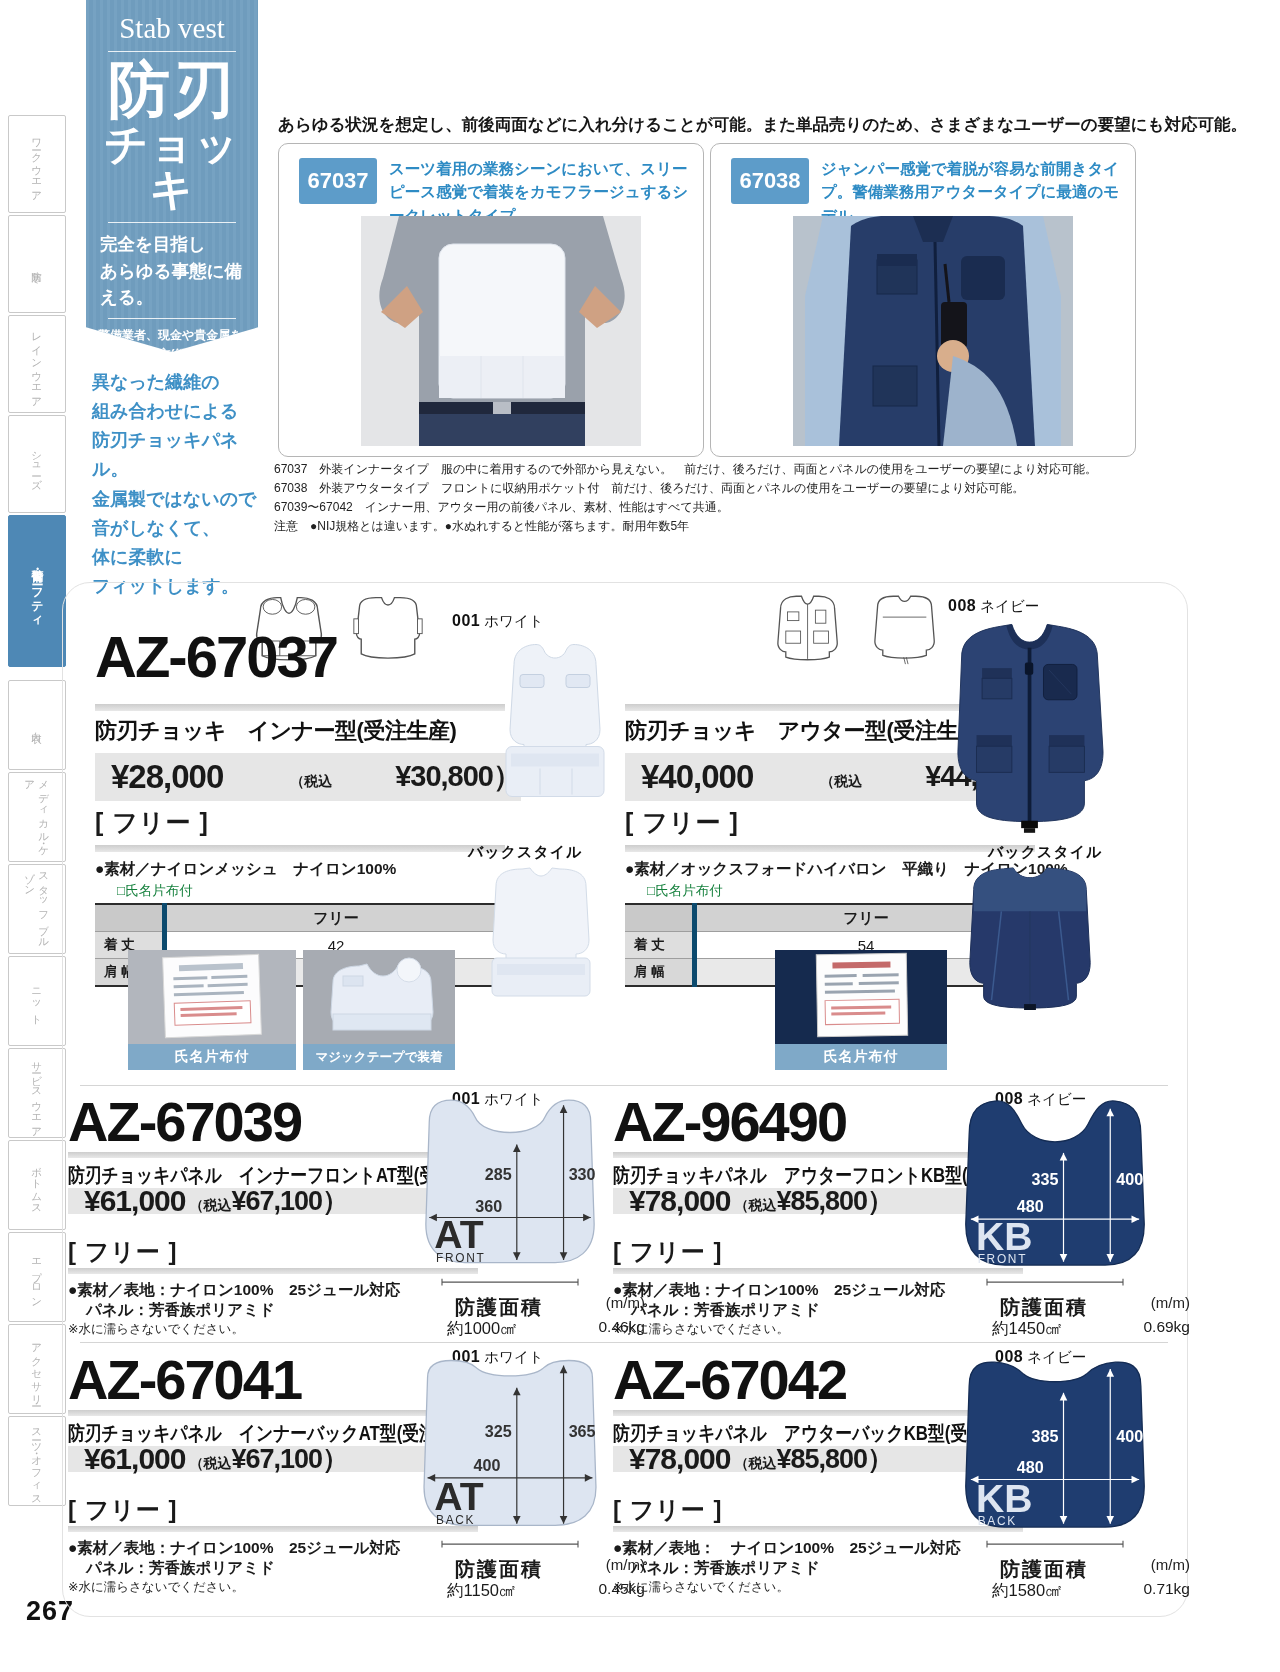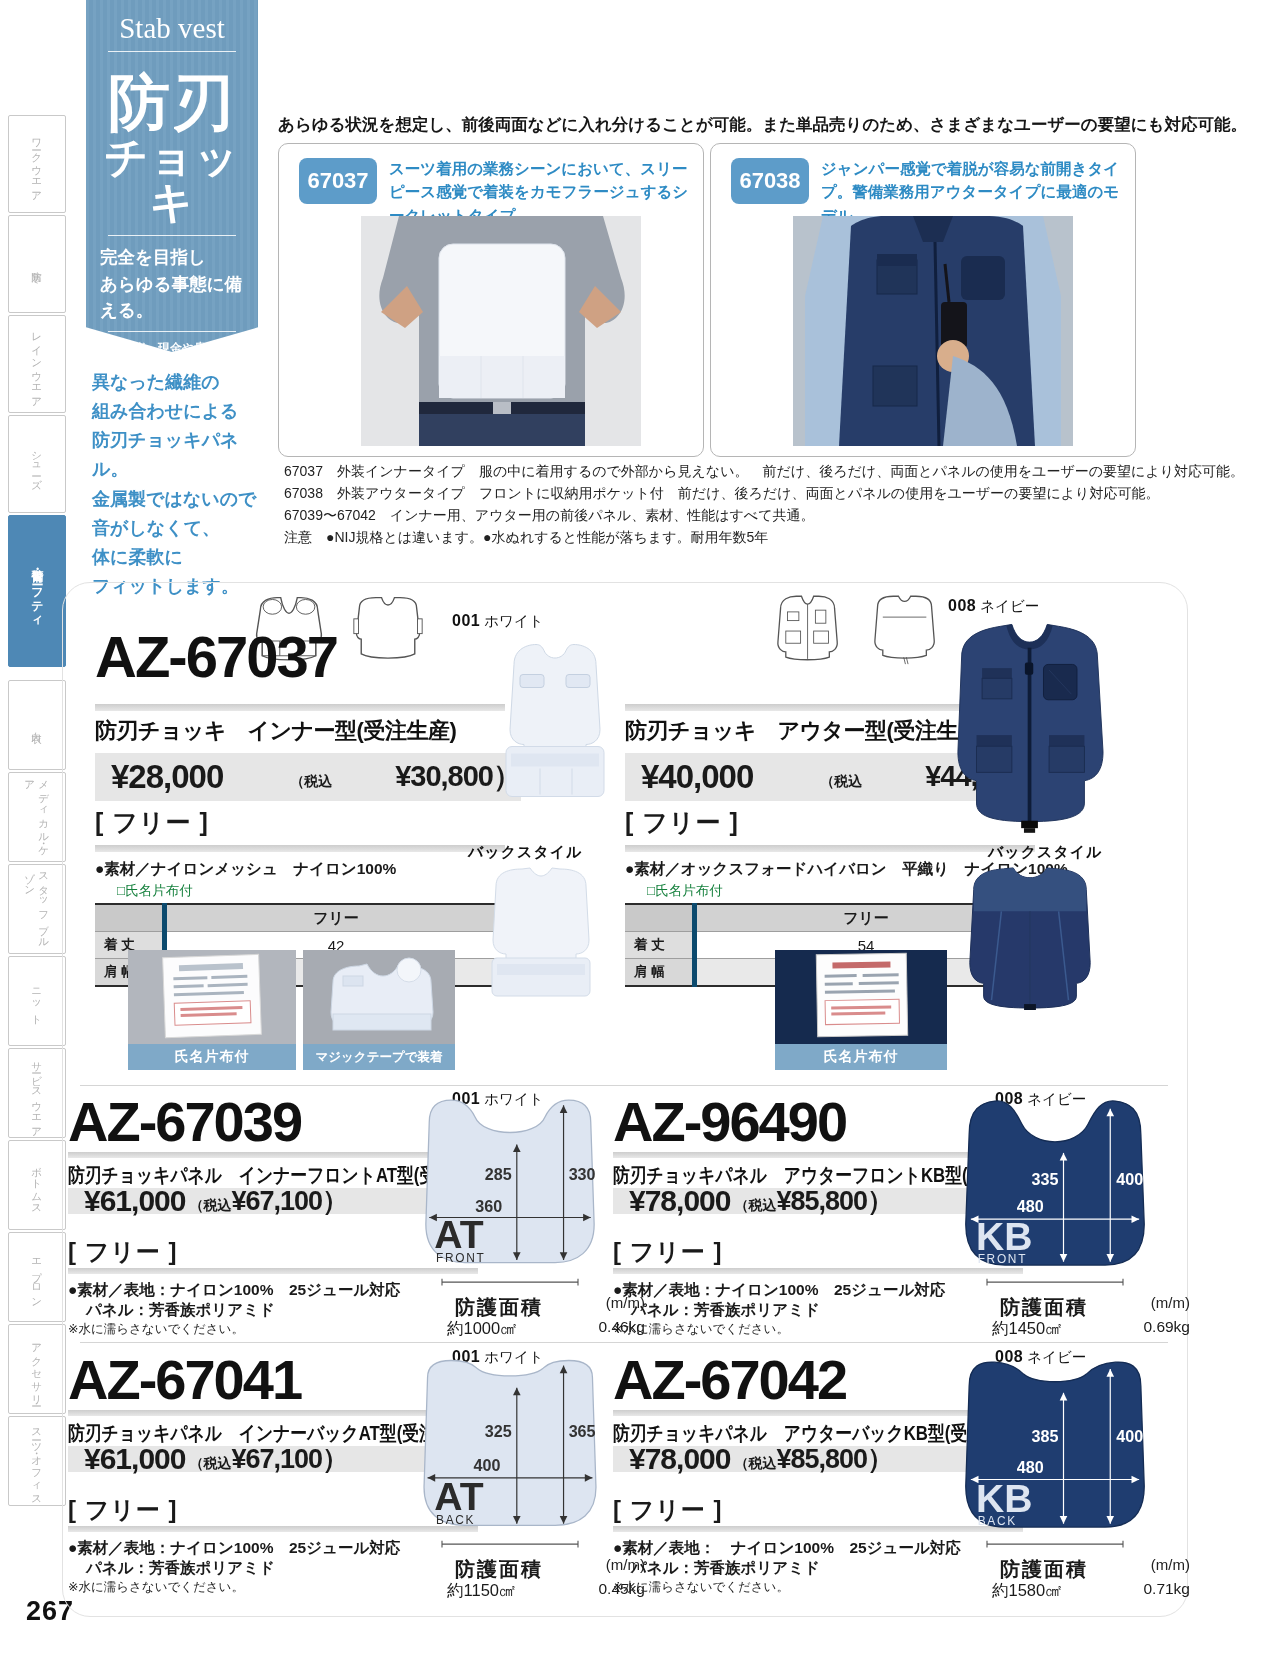--- a/index.html
+++ b/index.html
@@ -11,33 +11,33 @@
     display:flex;align-items:center;justify-content:center;writing-mode:vertical-rl;
     font-size:10.5px;color:#b3b3b3;letter-spacing:1px;background:#fff;}
   .tab.active{background:#4e88b5;border-color:#4e88b5;color:#fff;font-weight:bold;font-size:12px;}
   .pagenum{position:absolute;left:26px;top:1596px;font-size:27px;font-weight:bold;letter-spacing:1px;color:#111;}
   
   .banner{position:absolute;left:86px;top:0;width:172px;height:352px;
     background:repeating-linear-gradient(90deg,#76a2c2 0 3px,#6f9cbd 3px 7px);
     clip-path:polygon(0 0,100% 0,100% 93%,50% 100%,0 93%);color:#fff;text-align:center;}
   .banner .en{font-family:"Liberation Serif","DejaVu Serif",serif;font-size:29px;margin-top:12px;}
   .banner .hr{border-top:1px solid rgba(255,255,255,.85);width:128px;margin:6px auto 0;}
-  .banner .t1{font-size:62px;font-weight:bold;line-height:1.05;margin-top:18px;letter-spacing:2px;}
+  .banner .t1{font-size:62px;font-weight:bold;line-height:1.05;margin-top:5px;letter-spacing:2px;}
   .banner .t2{font-size:43px;font-weight:bold;line-height:1.05;letter-spacing:1px;}
   .banner .sl{font-size:17.5px;font-weight:bold;line-height:1.5;margin-top:8px;text-align:left;padding-left:14px;}
   .banner .ds{font-size:12px;font-weight:bold;line-height:1.55;margin-top:7px;text-align:left;padding:0 12px;}
   .bnote{position:absolute;left:92px;top:368px;width:180px;color:#3e90c6;font-size:18px;
     font-weight:bold;line-height:1.62;white-space:pre-line;}
   
   .intro{position:absolute;left:278px;top:114px;font-size:16.5px;font-weight:bold;color:#161616;}
   .cobox{position:absolute;top:143px;width:424px;height:312px;border:1px solid #b5b5b5;border-radius:10px;background:#fff;}
-  .colab{position:absolute;width:78px;height:46px;background:#5d9cc9;border-radius:8px;color:#fff;
+  .colab{position:absolute;width:78px;height:46px;background:#5d9cc9;border-radius:3px;color:#fff;
     font-size:22px;font-weight:bold;display:flex;align-items:center;justify-content:center;}
   .cotext{position:absolute;width:302px;color:#2e8bc4;font-size:15.5px;font-weight:bold;line-height:1.5;}
-  .notes{position:absolute;left:284px;top:460px;font-size:14px;line-height:1.58;color:#222;}
+  .notes{position:absolute;left:274px;top:460px;font-size:12px;line-height:1.58;color:#222;}
   
   .card{position:absolute;left:62px;top:582px;width:1124px;height:1033px;border:1px solid #e2e2e2;border-radius:28px;}
   .sep{position:absolute;left:80px;width:1088px;border-top:1px solid #d5d5d5;}
   .code{position:absolute;font-weight:bold;color:#111;letter-spacing:-2px;line-height:1;}
   .c1{font-size:58px;} .c2{font-size:56px;}
   .rule{position:absolute;height:7px;background:linear-gradient(#cdcdcd,#e8e8e8);}
   .rule2{position:absolute;height:6px;background:linear-gradient(#cdcdcd,#e8e8e8);}
   .pname{position:absolute;font-weight:bold;color:#111;}
   .n1{font-size:22px;letter-spacing:-0.5px;}
   .n2{font-size:20px;transform:scaleX(.84);transform-origin:left;white-space:nowrap;}

